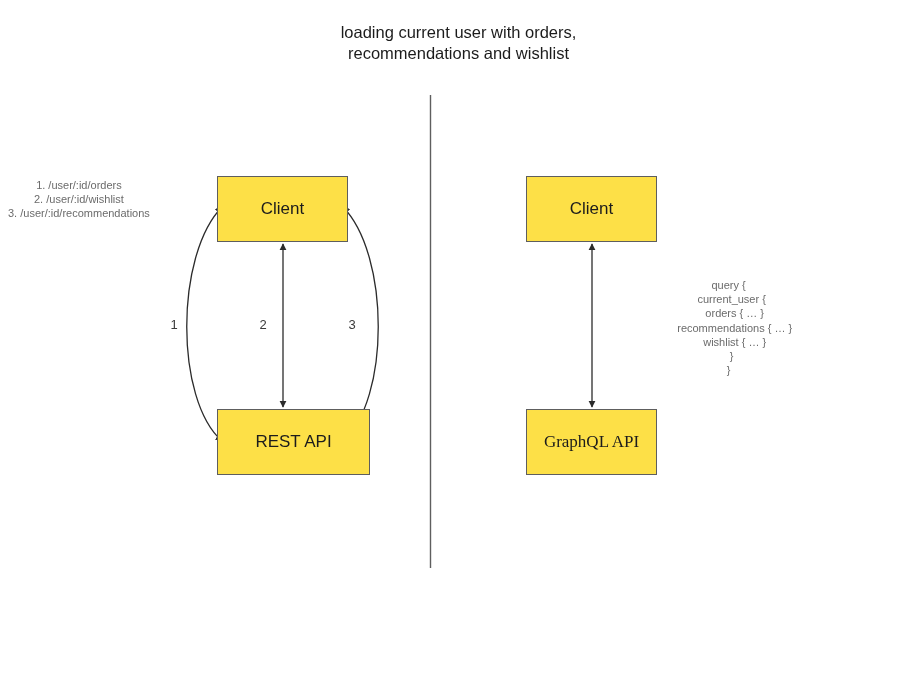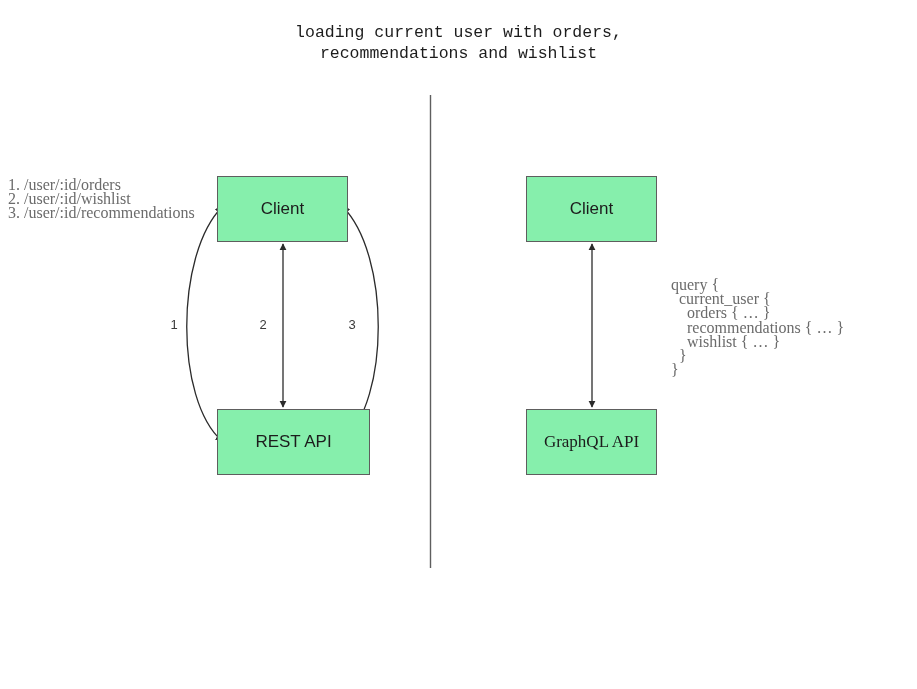--- a/index.html
+++ b/index.html
@@ -25,26 +25,25 @@
   .diagram-title {
     position: absolute;
     left: 0;
     top: 22px;
     width: 917px;
     text-align: center;
     font-size: 16.5px;
     line-height: 21px;
     color: #1c1c1c;
     white-space: pre-line;
-    font-family: Liberation Mono, monospace;
   }
   .node-box {
     position: absolute;
     box-sizing: border-box;
-    background: #86efac;
+    background: #fde047;
     border: 1.3px solid #5e5e5e;
     display: flex;
     align-items: center;
     justify-content: center;
     font-size: 17px;
     color: #1c1c1c;
   }
   #box-client-rest   { left: 217px; top: 176px; width: 131px; height: 66px; }
   #box-rest-api      { left: 217px; top: 409px; width: 153px; height: 66px; }
   #box-client-gql    { left: 526px; top: 176px; width: 131px; height: 66px; }
@@ -56,28 +55,29 @@
     color: #3a3a3a;
     text-align: center;
     width: 20px;
   }
   #edge-label-1 { left: 164px; top: 317px; }
   #edge-label-2 { left: 253px; top: 317px; }
   #edge-label-3 { left: 342px; top: 317px; }
 
   .mono-block {
     position: absolute;
-    font-family: Liberation Serif, serif;
-    font-size: 16px;
+    font-family: Liberation Sans, sans-serif;
+    font-size: 11px;
     line-height: 14.2px;
     color: #6b6b6b;
     white-space: pre;
+    text-align: center;
   }
   #rest-endpoint-list { left: 8px; top: 178px; }
-  #graphql-query-block { left: 665px; top: 278px; margin-left: 6px; }
+  #graphql-query-block { left: 665px; top: 278px; }
 </style>
 </head>
 <body>
 
 <svg id="canvas" viewBox="0 0 917 689">
   <defs>
     <marker id="arrowhead" viewBox="0 0 10 10" refX="9" refY="5" markerWidth="5.5" markerHeight="5.5" orient="auto-start-reverse">
       <path d="M 0 0 L 10 5 L 0 10 z" fill="#2b2b2b"></path>
     </marker>
   </defs>

